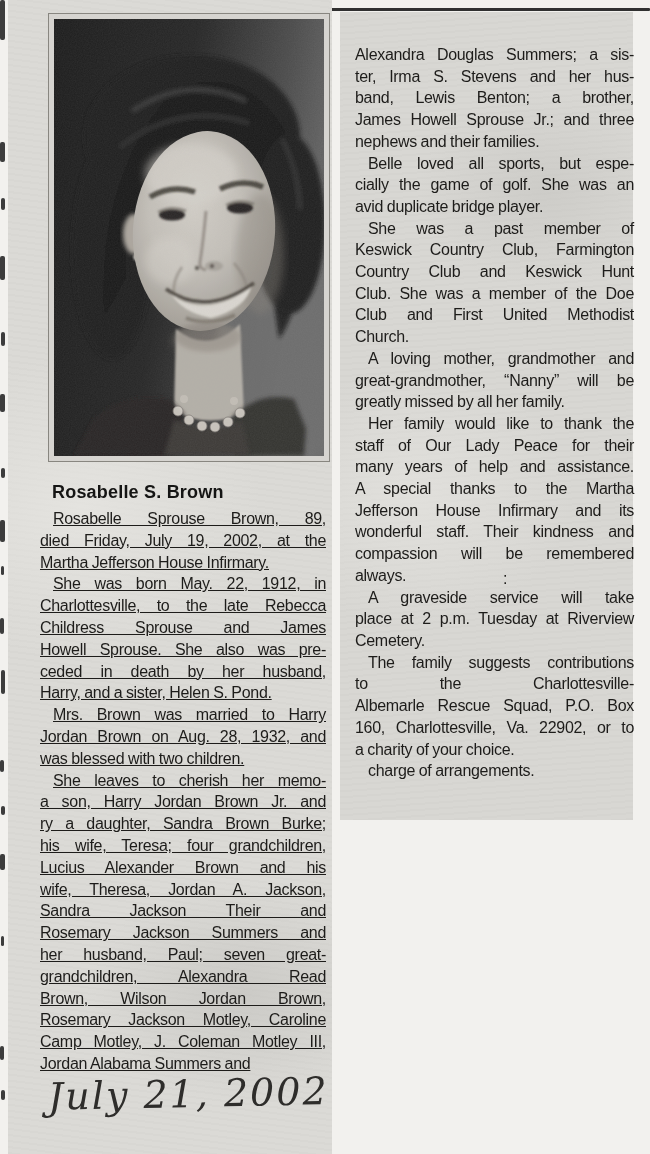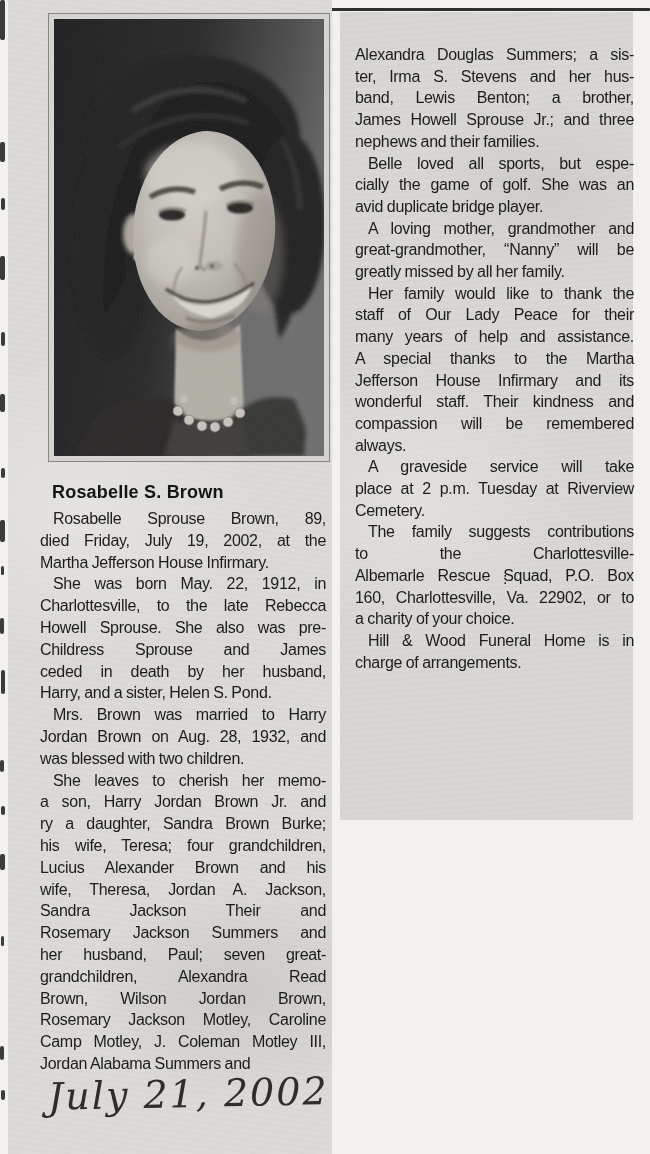--- a/index.html
+++ b/index.html
@@ -43,21 +43,21 @@
   .photo svg{width:270px;height:437px;display:block;filter:blur(.6px) contrast(.97);}
   #headline{
     position:absolute;left:44px;top:482px;margin:0;
     font-size:18px;font-weight:bold;color:#151514;letter-spacing:.2px;
     white-space:nowrap;
   }
   .coltext{
     position:absolute;color:var(--ink);
     font-size:16px;letter-spacing:-.3px;word-spacing:-.5px;
   }
-  #left-text{left:32px;top:508px;width:286px;line-height:21.8px;}
+  #left-text{left:32px;top:508px;width:286px;line-height:21.8px;text-decoration:underline;}
   #right-text{left:15px;top:32px;width:279px;line-height:21.7px;}
   .para{margin:0;}
   .line{text-align:justify;text-align-last:justify;}
   .line.last{text-align-last:left;}
   .para.indent .line:first-child{text-indent:13px;}
   .handwriting{
     position:absolute;left:40px;top:1072px;
     font-family:"DejaVu Serif",serif;font-style:italic;
     font-size:38px;color:#2e2d2b;letter-spacing:2px;
     transform:rotate(-1.2deg);white-space:nowrap;
@@ -192,22 +192,22 @@
 
   <div class="coltext" id="left-text">
       <div class="para indent">
         <div class="line">Rosabelle Sprouse Brown, 89,</div>
         <div class="line">died Friday, July 19, 2002, at the</div>
         <div class="line last">Martha Jefferson House Infirmary.</div>
       </div>
       <div class="para indent">
         <div class="line">She was born May. 22, 1912, in</div>
         <div class="line">Charlottesville, to the late Rebecca</div>
+        <div class="line">Childress Sprouse and James</div>
         <div class="line">Howell Sprouse. She also was pre-</div>
-        <div class="line">Childress Sprouse and James</div>
         <div class="line">ceded in death by her husband,</div>
         <div class="line last">Harry, and a sister, Helen S. Pond.</div>
       </div>
       <div class="para indent">
         <div class="line">Mrs. Brown was married to Harry</div>
         <div class="line">Jordan Brown on Aug. 28, 1932, and</div>
         <div class="line last">was blessed with two children.</div>
       </div>
       <div class="para indent">
         <div class="line">She leaves to cherish her memo-</div>
@@ -238,20 +238,28 @@
         <div class="line">band, Lewis Benton; a brother,</div>
         <div class="line">James Howell Sprouse Jr.; and three</div>
         <div class="line last">nephews and their families.</div>
       </div>
       <div class="para indent">
         <div class="line">Belle loved all sports, but espe-</div>
         <div class="line">cially the game of golf. She was an</div>
         <div class="line last">avid duplicate bridge player.</div>
       </div>
       <div class="para indent">
+        <div class="line">She was a past member of</div>
+        <div class="line">Keswick Country Club, Farmington</div>
+        <div class="line">Country Club and Keswick Hunt</div>
+        <div class="line">Club. She was a member of the Doe</div>
+        <div class="line">Club and First United Methodist</div>
+        <div class="line last">Church.</div>
+      </div>
+      <div class="para indent">
         <div class="line">A loving mother, grandmother and</div>
         <div class="line">great-grandmother, “Nanny” will be</div>
         <div class="line last">greatly missed by all her family.</div>
       </div>
       <div class="para indent">
         <div class="line">Her family would like to thank the</div>
         <div class="line">staff of Our Lady Peace for their</div>
         <div class="line">many years of help and assistance.</div>
         <div class="line">A special thanks to the Martha</div>
         <div class="line">Jefferson House Infirmary and its</div>
@@ -265,18 +273,17 @@
         <div class="line last">Cemetery.</div>
       </div>
       <div class="para indent">
         <div class="line">The family suggests contributions</div>
         <div class="line">to the Charlottesville-</div>
         <div class="line">Albemarle Rescue Squad, P.O. Box</div>
         <div class="line">160, Charlottesville, Va. 22902, or to</div>
         <div class="line last">a charity of your choice.</div>
       </div>
       <div class="para indent">
-        <div class="line">Hill &amp; Wood Funeral Home is in</div>
         <div class="line last">charge of arrangements.</div>
       </div>
     </div>
   <div class="stray">:</div>
 </div>
 
 </body></html>

